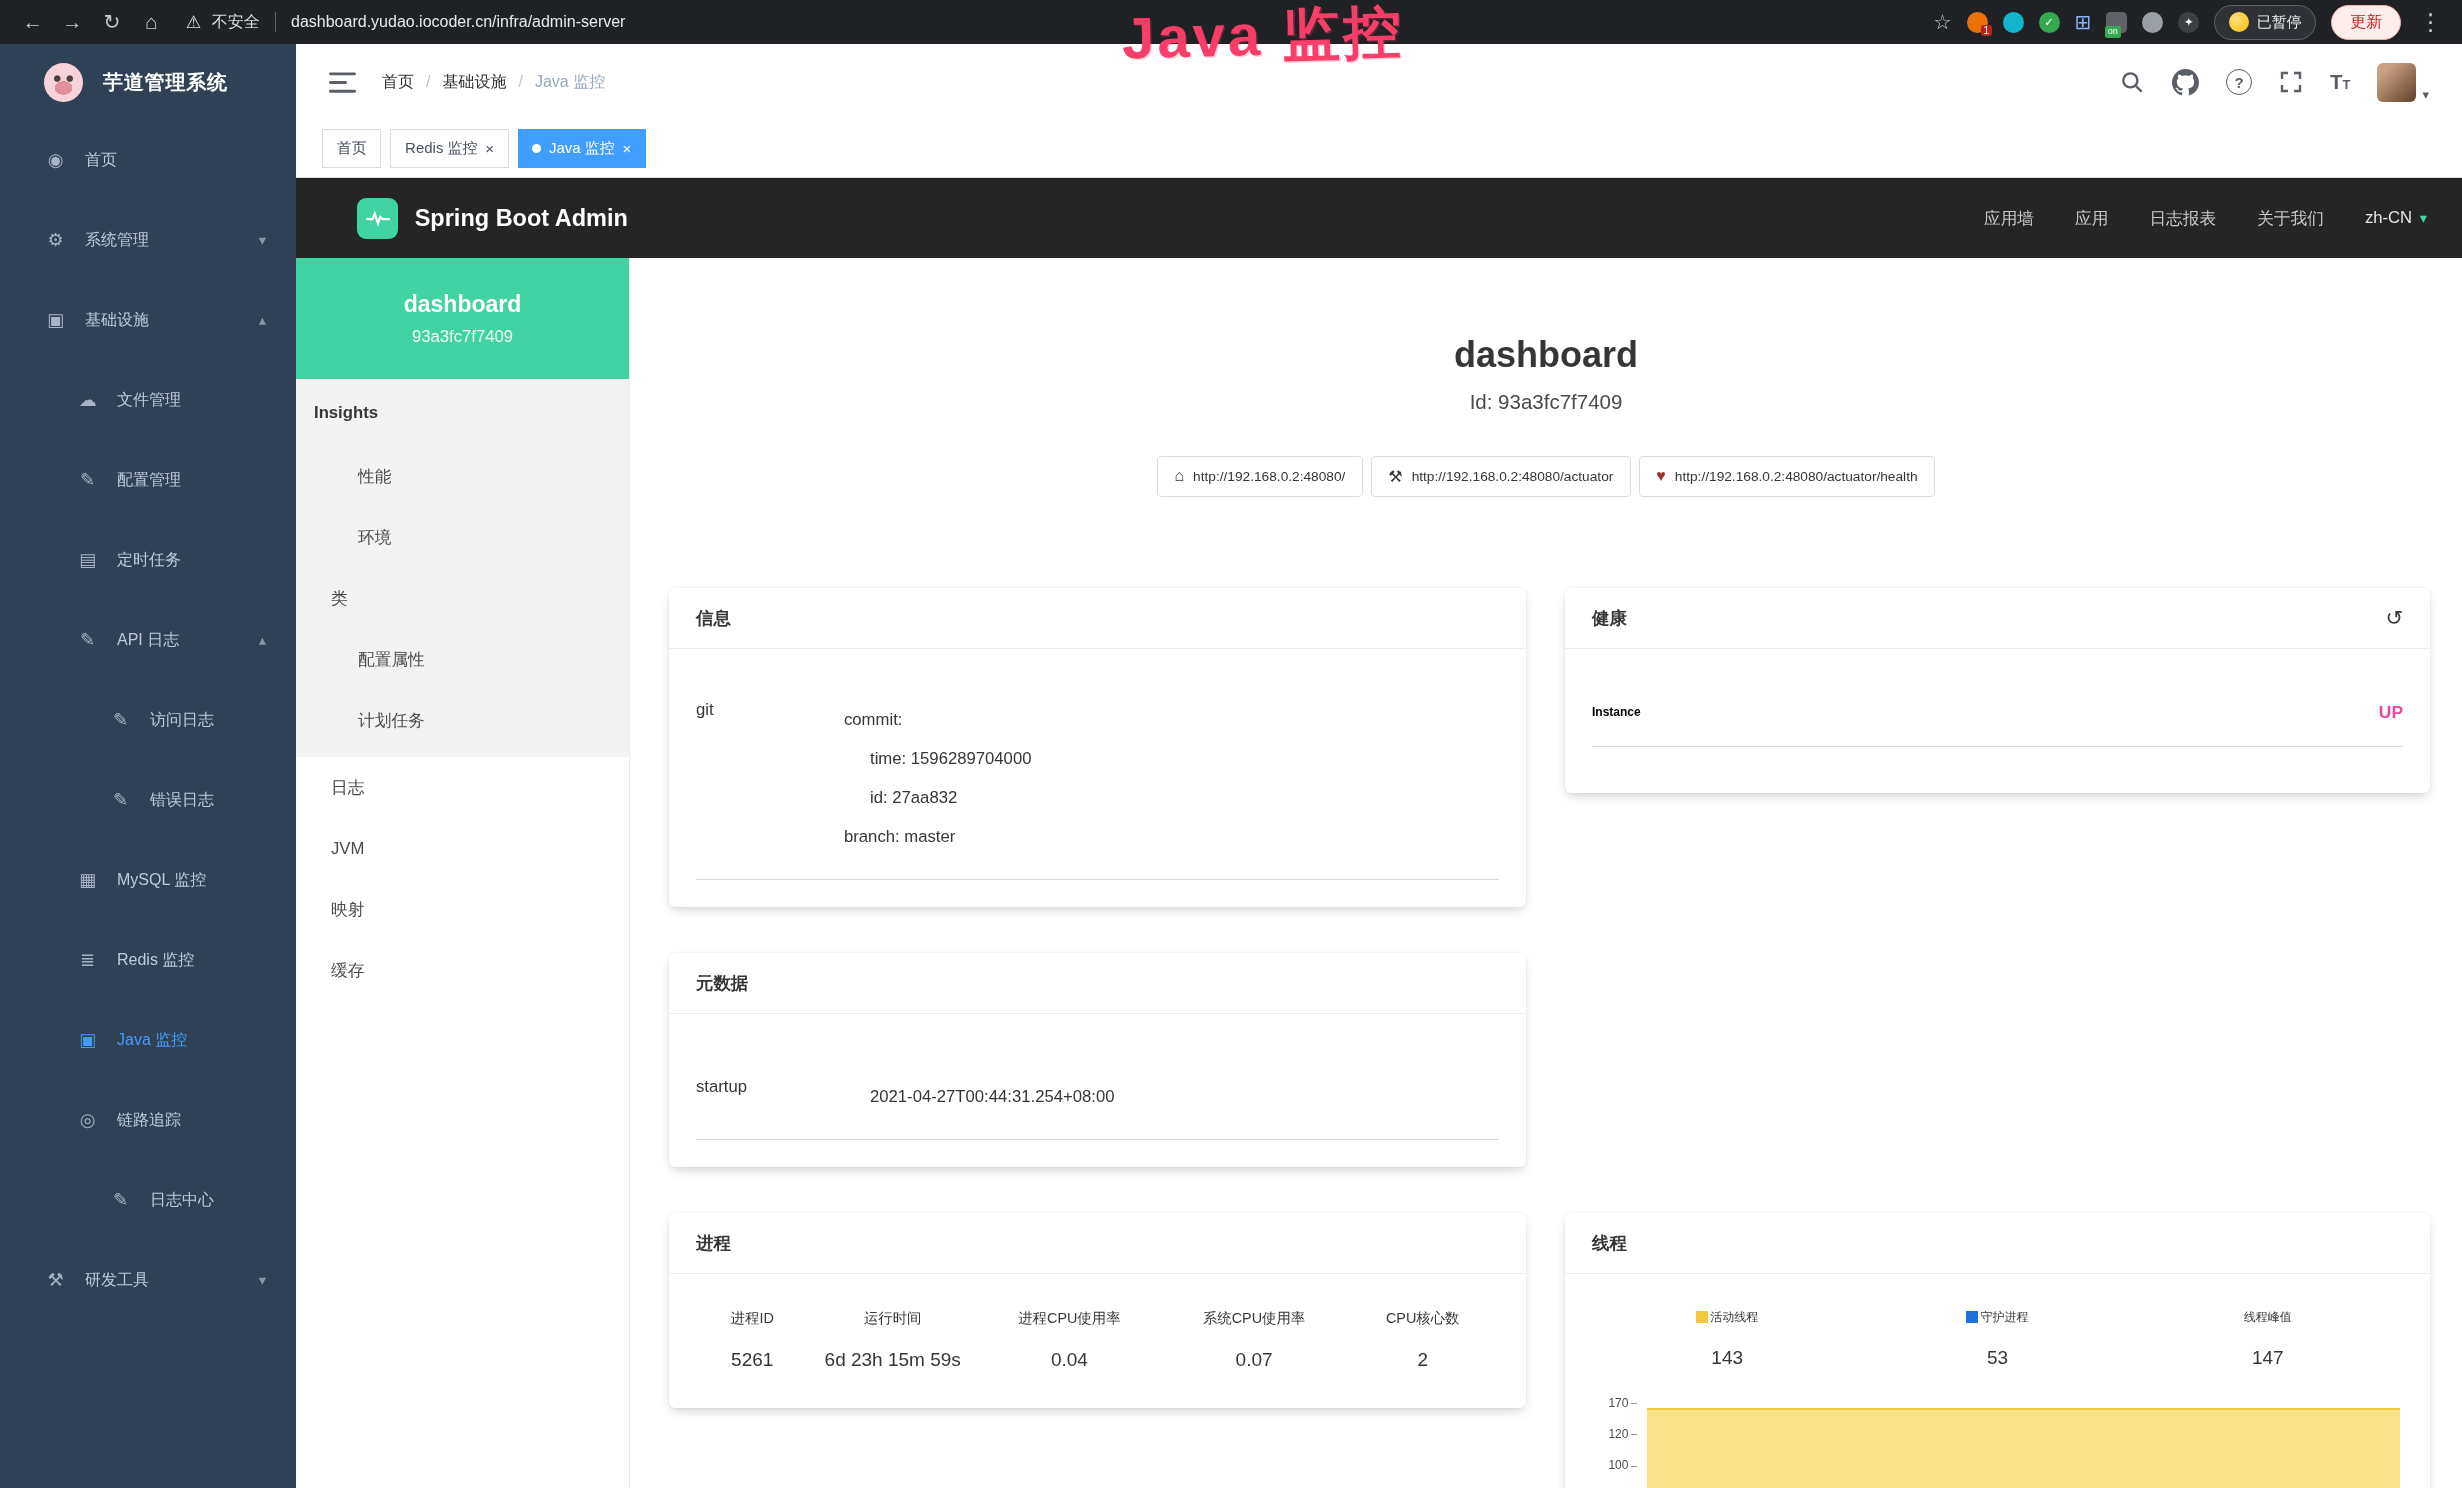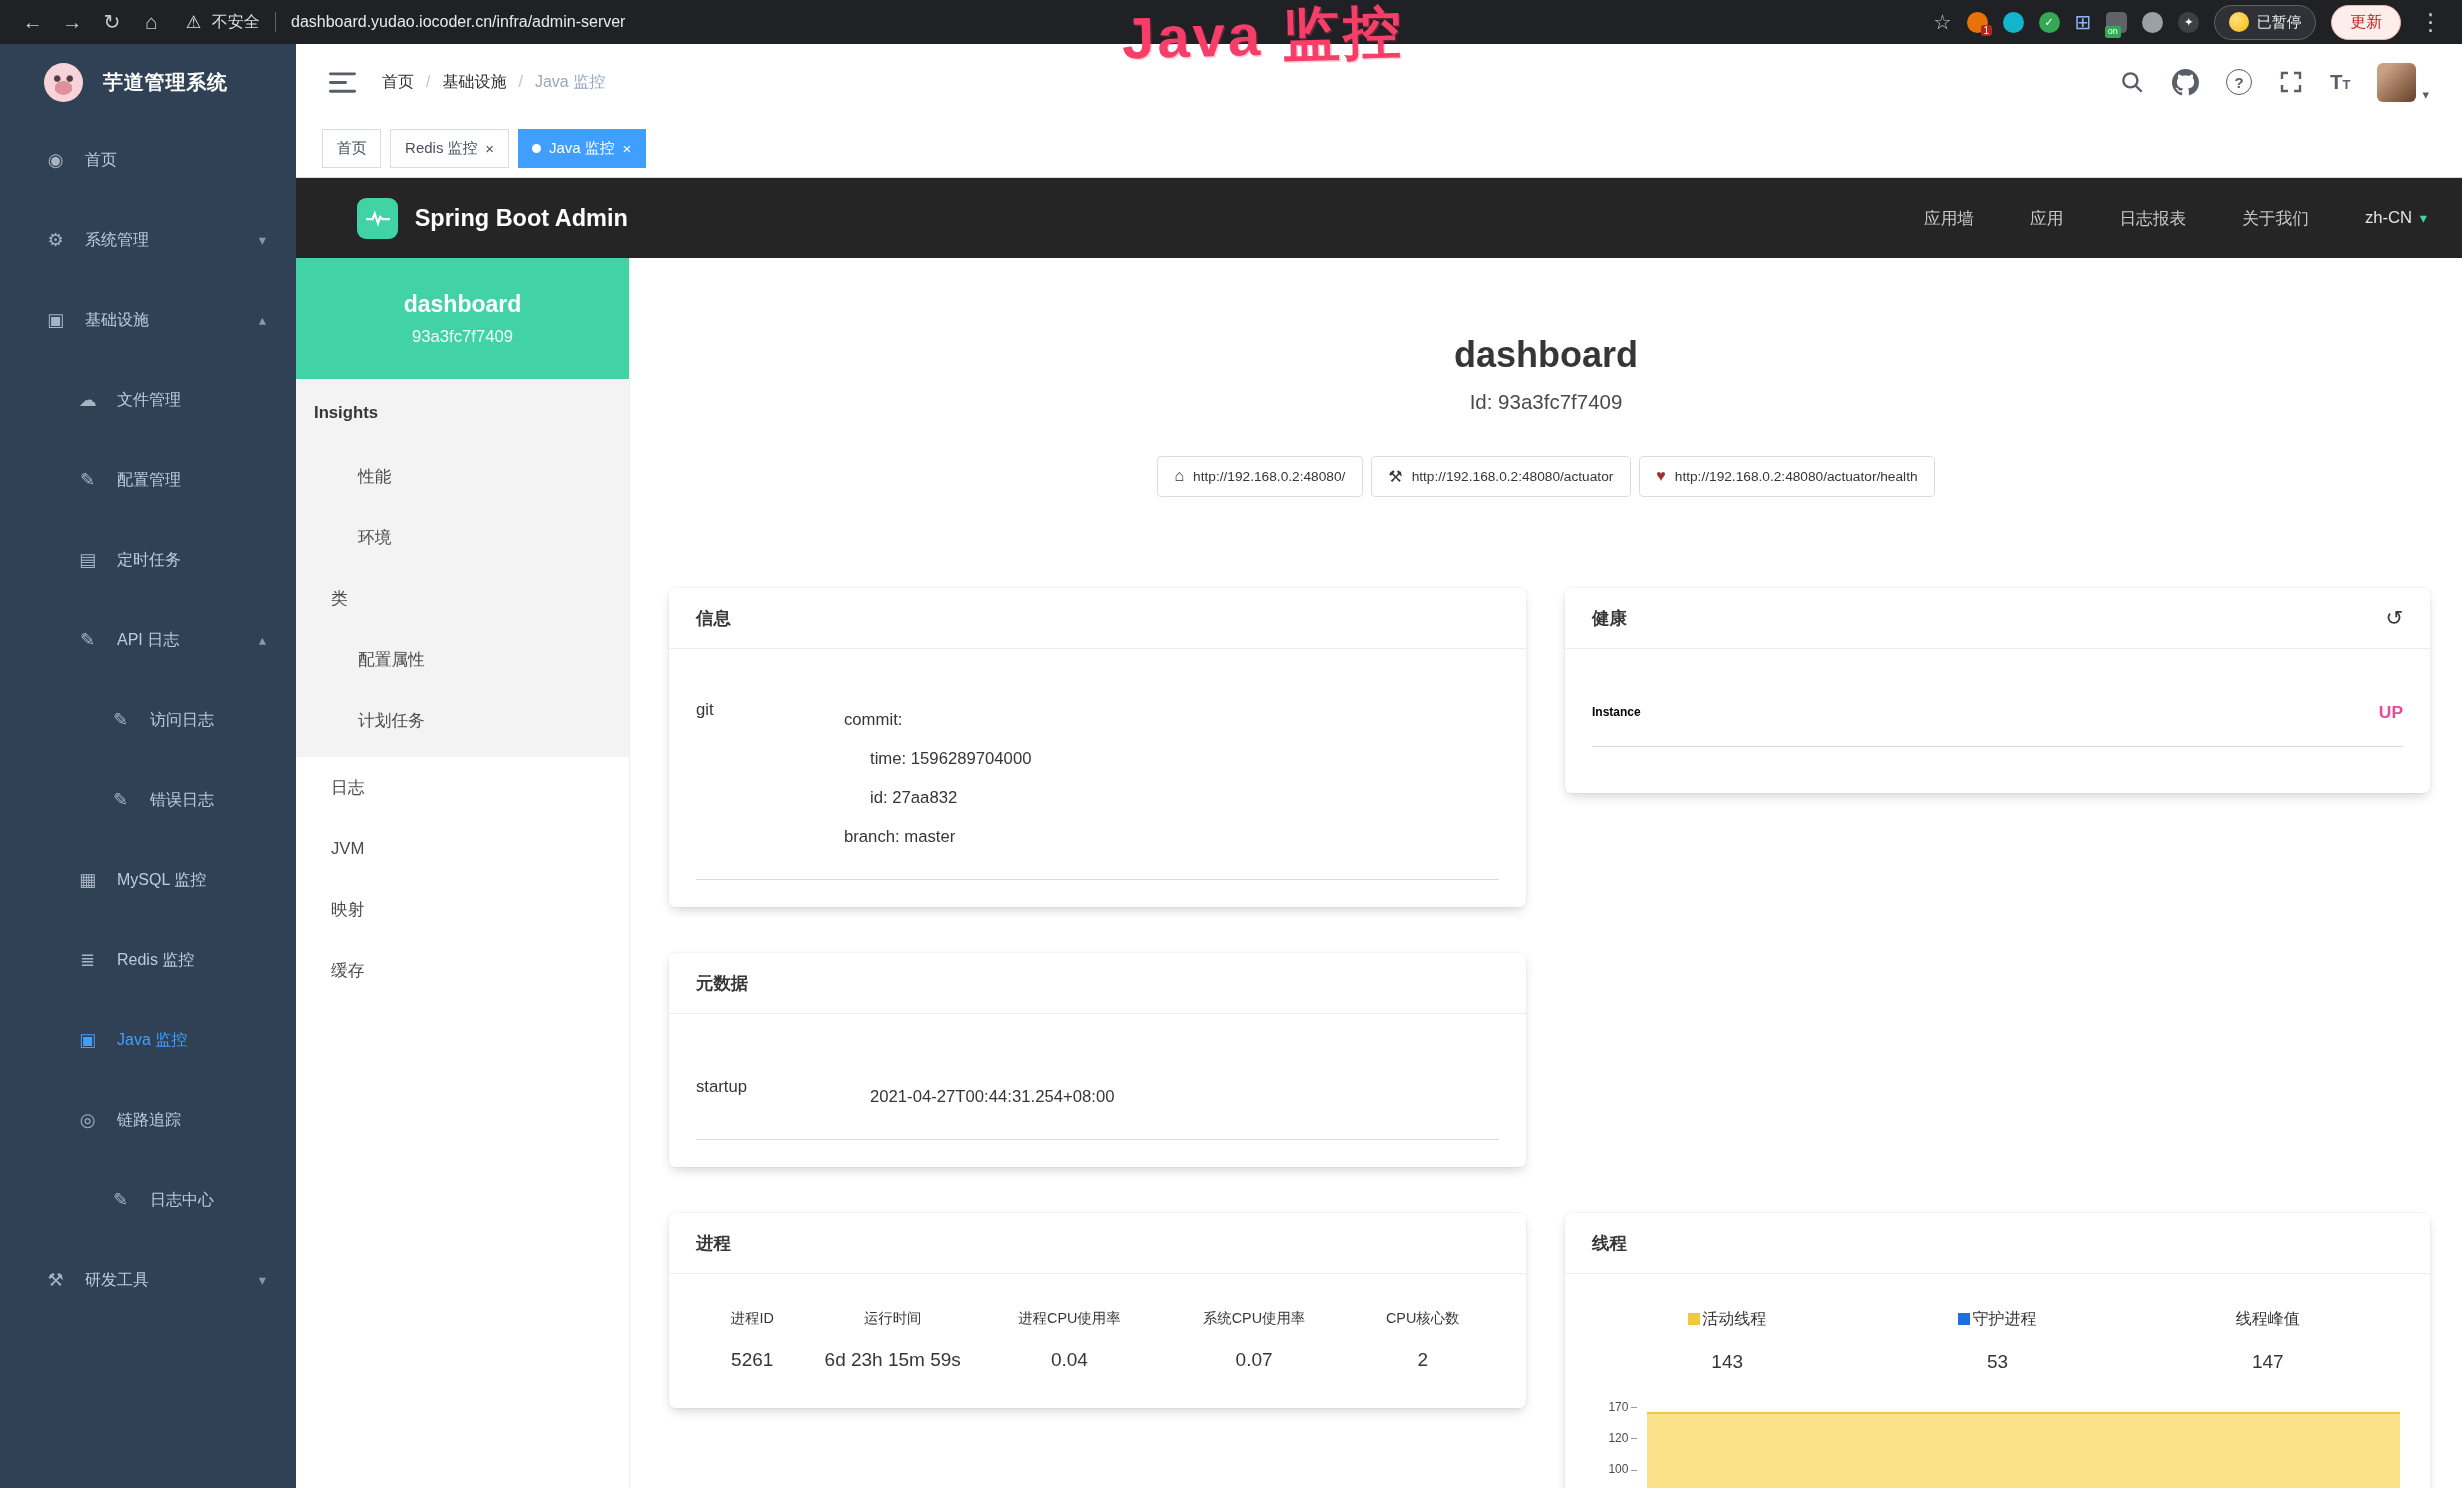--- a/index.html
+++ b/index.html
@@ -80,21 +80,21 @@
   .tag .x { font-size:15px; }
   .tag.active { background:#409eff; border-color:#409eff; color:#fff; }
   .tag .dot { width:9px; height:9px; border-radius:50%; background:#fff; }
 
   
   .sba-navbar { height:80px; background:#252526; display:flex; align-items:center;
     padding:0 35px 0 61px; }
   .sba-logo { width:41px; height:41px; border-radius:9px; background:#42d3a5; display:flex;
     align-items:center; justify-content:center; flex-shrink:0; }
   .sba-brand { color:#fff; font-size:23.5px; font-weight:700; margin-left:16.7px; }
-  .sba-nav { margin-left:auto; display:flex; align-items:center; gap:56px; font-size:16.7px; color:#c9c9c9; }
+  .sba-nav { margin-left:auto; display:flex; align-items:center; gap:41px; font-size:16.7px; color:#c9c9c9; }
   .sba-nav .nav-item { cursor:pointer; }
   .locale { display:flex; align-items:center; gap:7.6px; cursor:pointer; color:#e6e6e6; }
   .locale .caret { color:#42d3a5; font-size:14.4px; }
 
   .sba-body { flex:1; display:flex; min-height:0; }
   .sba-side { width:334px; flex-shrink:0; background:#fff; border-right:0.8px solid #ececec;
     display:flex; flex-direction:column; }
   .instance-head { height:121px; background:#42d3a5; display:flex; flex-direction:column;
     align-items:center; justify-content:center; gap:9px; cursor:pointer; }
   .instance-name { color:#fff; font-size:23px; font-weight:700; }
@@ -138,21 +138,21 @@
     padding:0 0 23px; border-bottom:0.8px solid #dbdbdb; }
   .h-label { font-size:12px; font-weight:700;text-align:center; }
   .h-up { font-size:17.4px; font-weight:700; color:#ec4899; }
 
   .proc-grid { display:grid; grid-template-columns:14% 21% 23% 23% 19%; text-align:center;
     padding:26px 0 10.6px; }
   .proc-h { font-size:14.4px; color:#363636; }
   .proc-v { font-size:19px; margin-top:21px; }
 
   .legend-grid { display:grid; grid-template-columns:1fr 1fr 1fr; text-align:center; padding-top:26px; }
-  .leg-label { font-size:16px; display:flex; justify-content:center; align-items:center; gap:2px; }
+  .leg-label { font-size:12px; display:flex; justify-content:center; align-items:center; gap:2px; }
   .sq { width:12px; height:12px; display:inline-block; }
   .sq.yellow { background:#f0c93e; }
   .sq.blue { background:#1e6fd9; }
   .leg-val { font-size:19px; margin-top:21px; }
   .chart { display:flex; margin-top:27px; }
   .yaxis { width:53px; display:flex; flex-direction:column; align-items:flex-end; gap:17.4px;
     font-size:12px; color:#4a4a4a; padding-right:7.6px; }
   .yaxis span::after { content:""; display:inline-block; width:6px; border-top:0.8px solid #999;
     vertical-align:middle; margin-left:3px; }
   .plot { flex:1; position:relative; height:167px; }

